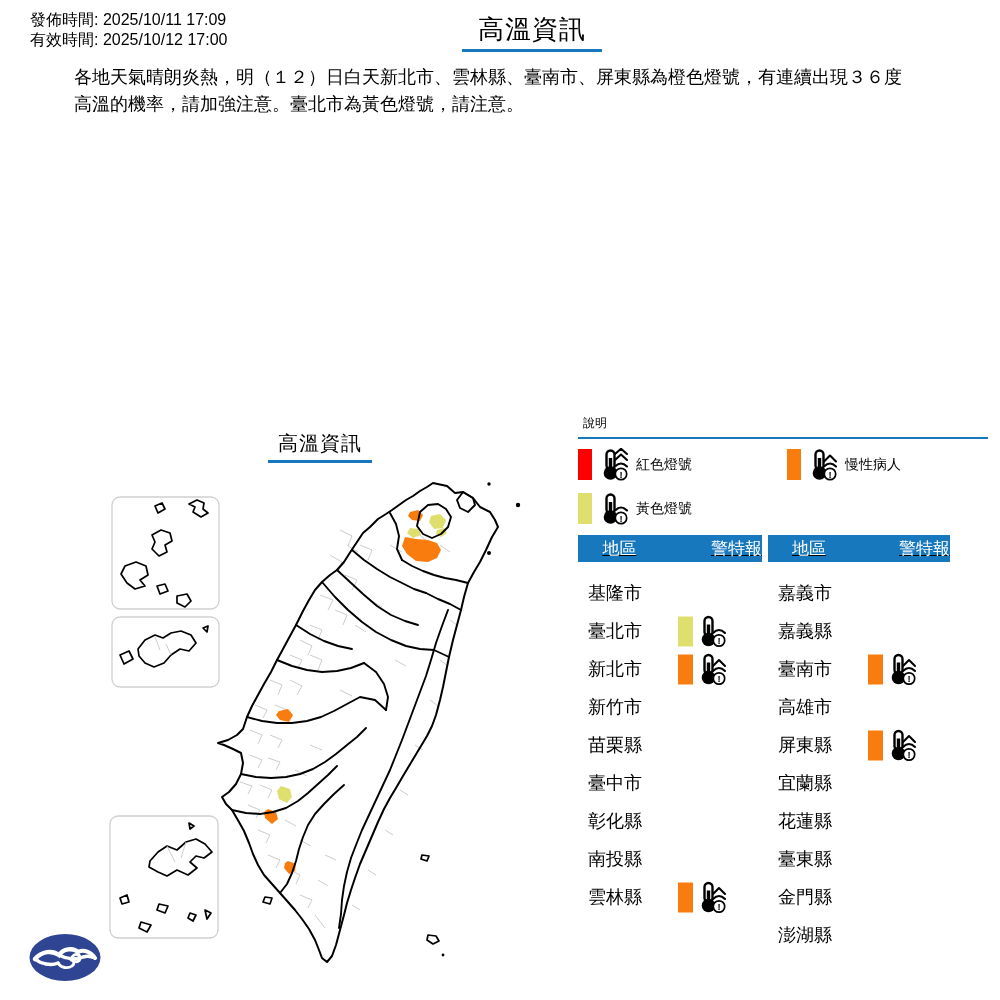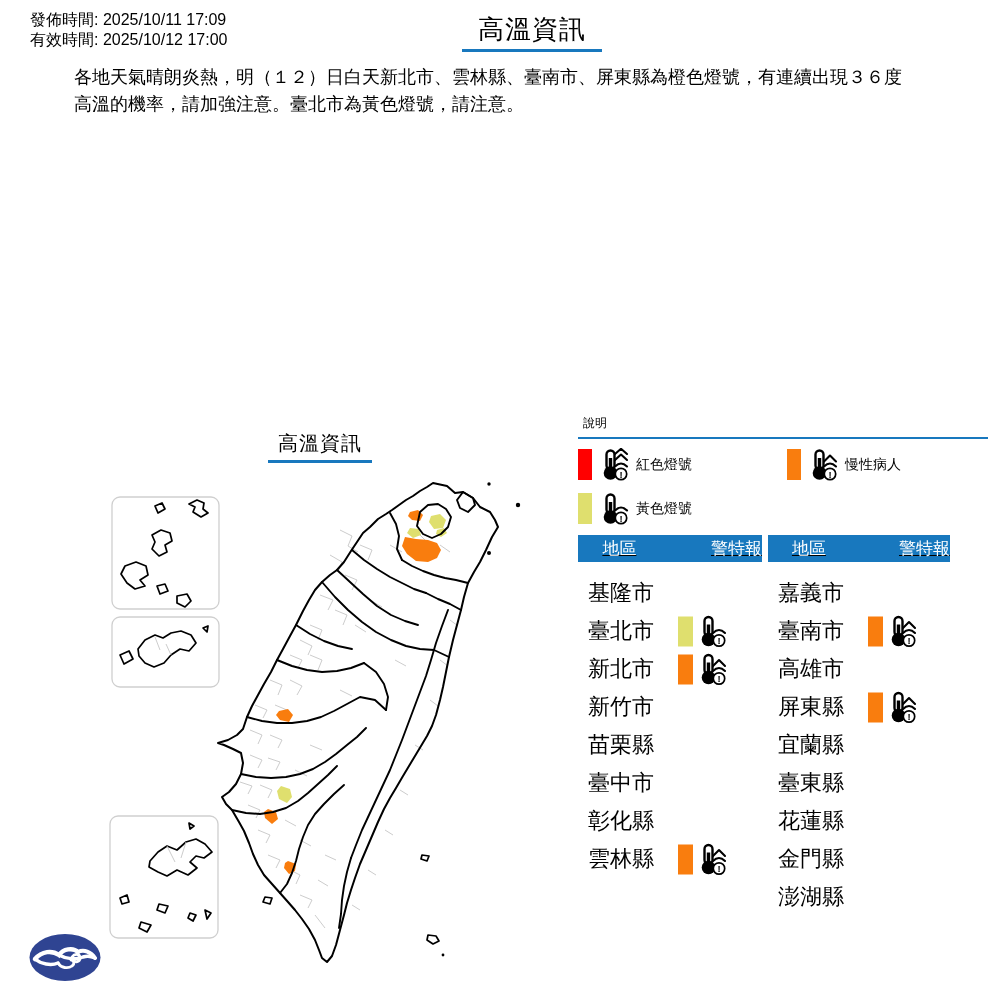--- a/index.html
+++ b/index.html
@@ -40,21 +40,21 @@
 
   
   .wtable{position:absolute;top:535px;text-decoration:underline;}
   #table-left{left:578px;width:184px;}
   #table-right{left:768px;width:182px;}
   .thead{height:27px;background:var(--accent);color:#fff;display:flex;align-items:center;font-size:17px;}
   .th-region{width:45%;text-align:center;}
   .th-warn{width:55%;text-align:right;}
   .rows{margin-top:12px;}
   .trow{position:relative;height:38px;}
-  .tname{position:absolute;left:10px;top:50%;transform:translateY(-50%);font-size:22px;}
+  .tname{position:absolute;left:10px;top:50%;transform:translateY(-50%);font-size:18px;}
   .twarn{position:absolute;left:100px;top:50%;transform:translateY(-50%);
          display:flex;align-items:center;gap:4px;}
   .twarn .swatch{width:15px;height:30px;}
 
   .thermo{display:block;}
   .tk{fill:none;stroke:#000;stroke-width:2.1;stroke-linecap:round;stroke-linejoin:round;}
 
   svg.logo{position:absolute;left:28px;top:932px;}
 </style>
 </head>
@@ -247,20 +247,24 @@
         </div>
         <div class="trow">
       <span class="tname">臺中市</span>
       <span class="twarn"></span>
         </div>
         <div class="trow">
       <span class="tname">彰化縣</span>
       <span class="twarn"></span>
         </div>
         <div class="trow">
+      <span class="tname">南投縣</span>
+      <span class="twarn"></span>
+        </div>
+        <div class="trow">
       <span class="tname">雲林縣</span>
       <span class="twarn">
             <span class="swatch" style="background:#F97D0E"></span>
             <svg class="thermo" width="30" height="33" viewBox="0 0 30 33">
     <rect x="7.5" y="2.5" width="8" height="19" rx="4" fill="#fff" stroke="#000" stroke-width="2.4"></rect>
     <line x1="11.5" y1="10" x2="11.5" y2="21" stroke="#000" stroke-width="3.4"></line>
     <circle cx="11.5" cy="25" r="6.8" fill="#000"></circle>
     <circle cx="22" cy="26" r="5.7" fill="#fff" stroke="#000" stroke-width="1.7"></circle>
     <text x="22" y="29.6" text-anchor="middle" font-size="9.5" font-weight="bold" fill="#000">!</text>
     <path class="tk" d="M16,18.5 Q22,12.5 28,18.5"></path>
@@ -274,20 +278,24 @@
     <div class="thead">
       <span class="th-region">地區</span>
       <span class="th-warn">警特報</span>
     </div>
     <div class="rows">
         <div class="trow">
       <span class="tname">嘉義市</span>
       <span class="twarn"></span>
         </div>
         <div class="trow">
+      <span class="tname">嘉義縣</span>
+      <span class="twarn"></span>
+        </div>
+        <div class="trow">
       <span class="tname">臺南市</span>
       <span class="twarn">
             <span class="swatch" style="background:#F97D0E"></span>
             <svg class="thermo" width="30" height="33" viewBox="0 0 30 33">
     <rect x="7.5" y="2.5" width="8" height="19" rx="4" fill="#fff" stroke="#000" stroke-width="2.4"></rect>
     <line x1="11.5" y1="10" x2="11.5" y2="21" stroke="#000" stroke-width="3.4"></line>
     <circle cx="11.5" cy="25" r="6.8" fill="#000"></circle>
     <circle cx="22" cy="26" r="5.7" fill="#fff" stroke="#000" stroke-width="1.7"></circle>
     <text x="22" y="29.6" text-anchor="middle" font-size="9.5" font-weight="bold" fill="#000">!</text>
     <path class="tk" d="M16,18.5 Q22,12.5 28,18.5"></path>
@@ -312,25 +320,25 @@
     <path class="tk" d="M16,18.5 Q22,12.5 28,18.5"></path>
               <path class="tk" d="M16,13.5 L22,7.5 L28,13.5"></path>
             </svg>
           </span>
         </div>
         <div class="trow">
       <span class="tname">宜蘭縣</span>
       <span class="twarn"></span>
         </div>
         <div class="trow">
+      <span class="tname">花蓮縣</span>
+      <span class="twarn"></span>
+        </div>
+        <div class="trow">
       <span class="tname">臺東縣</span>
-      <span class="twarn"></span>
-        </div>
-        <div class="trow">
-      <span class="tname">花蓮縣</span>
       <span class="twarn"></span>
         </div>
         <div class="trow">
       <span class="tname">金門縣</span>
       <span class="twarn"></span>
         </div>
         <div class="trow">
       <span class="tname">澎湖縣</span>
       <span class="twarn"></span>
         </div>

